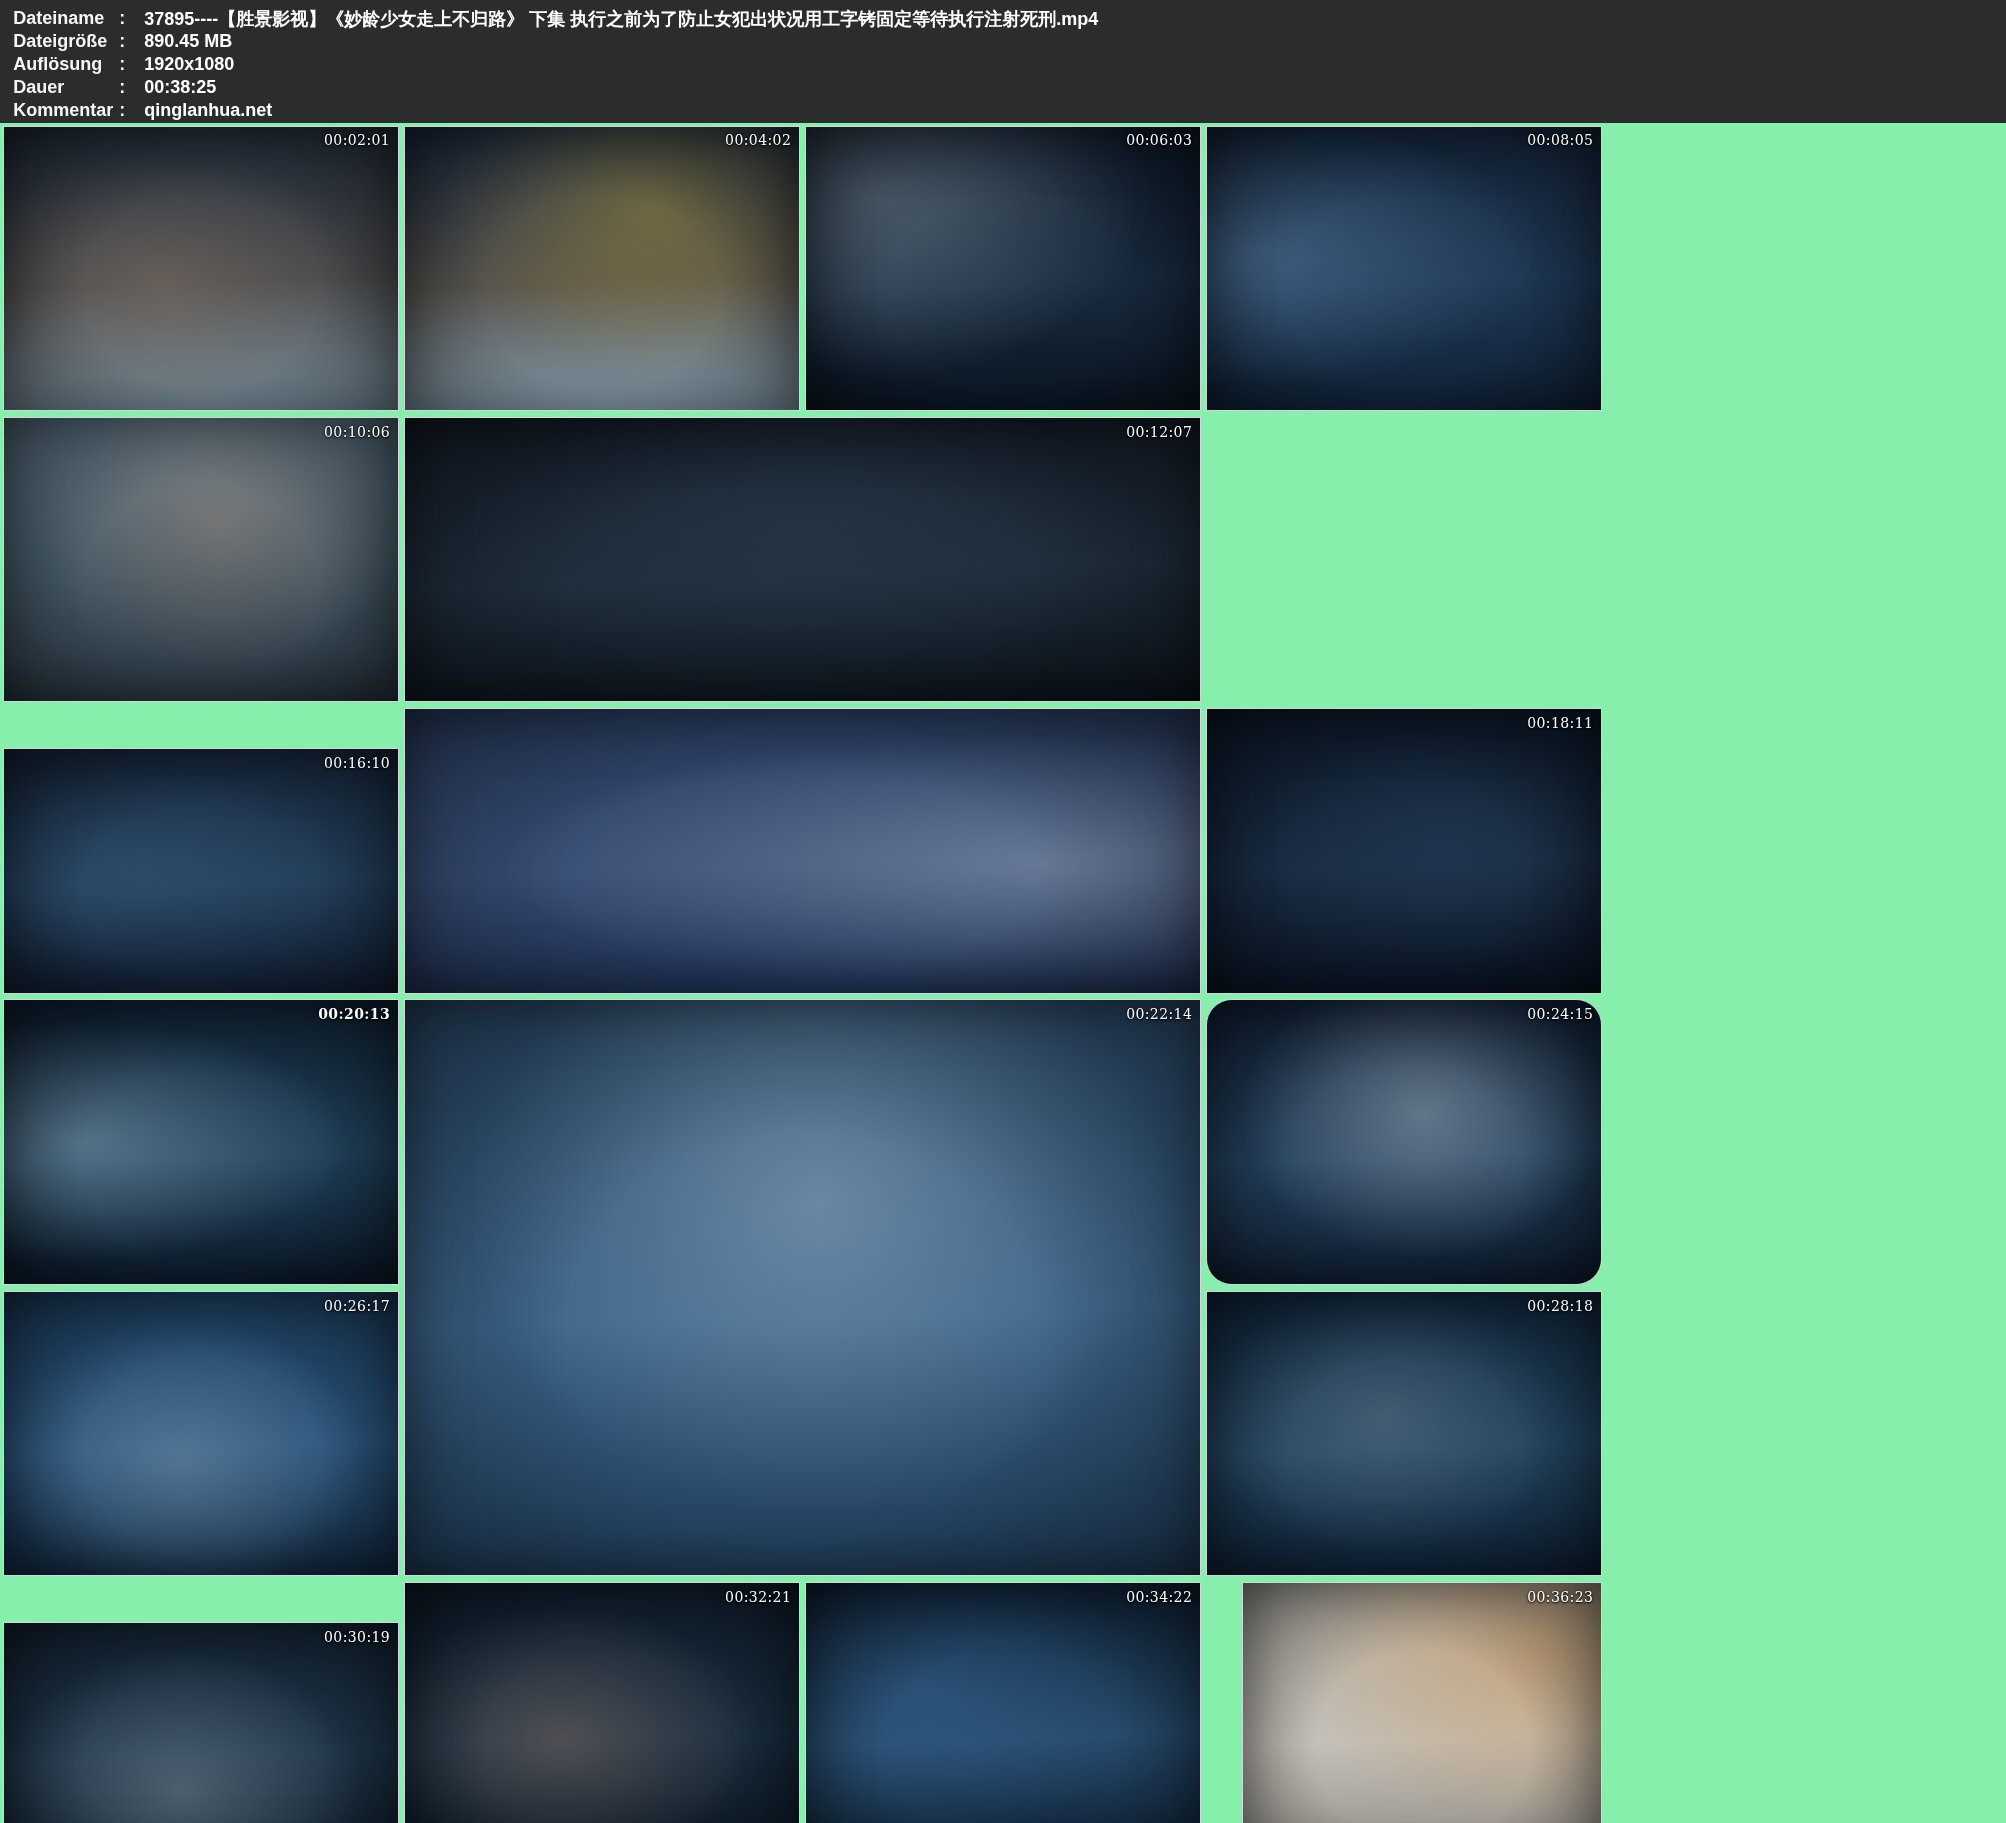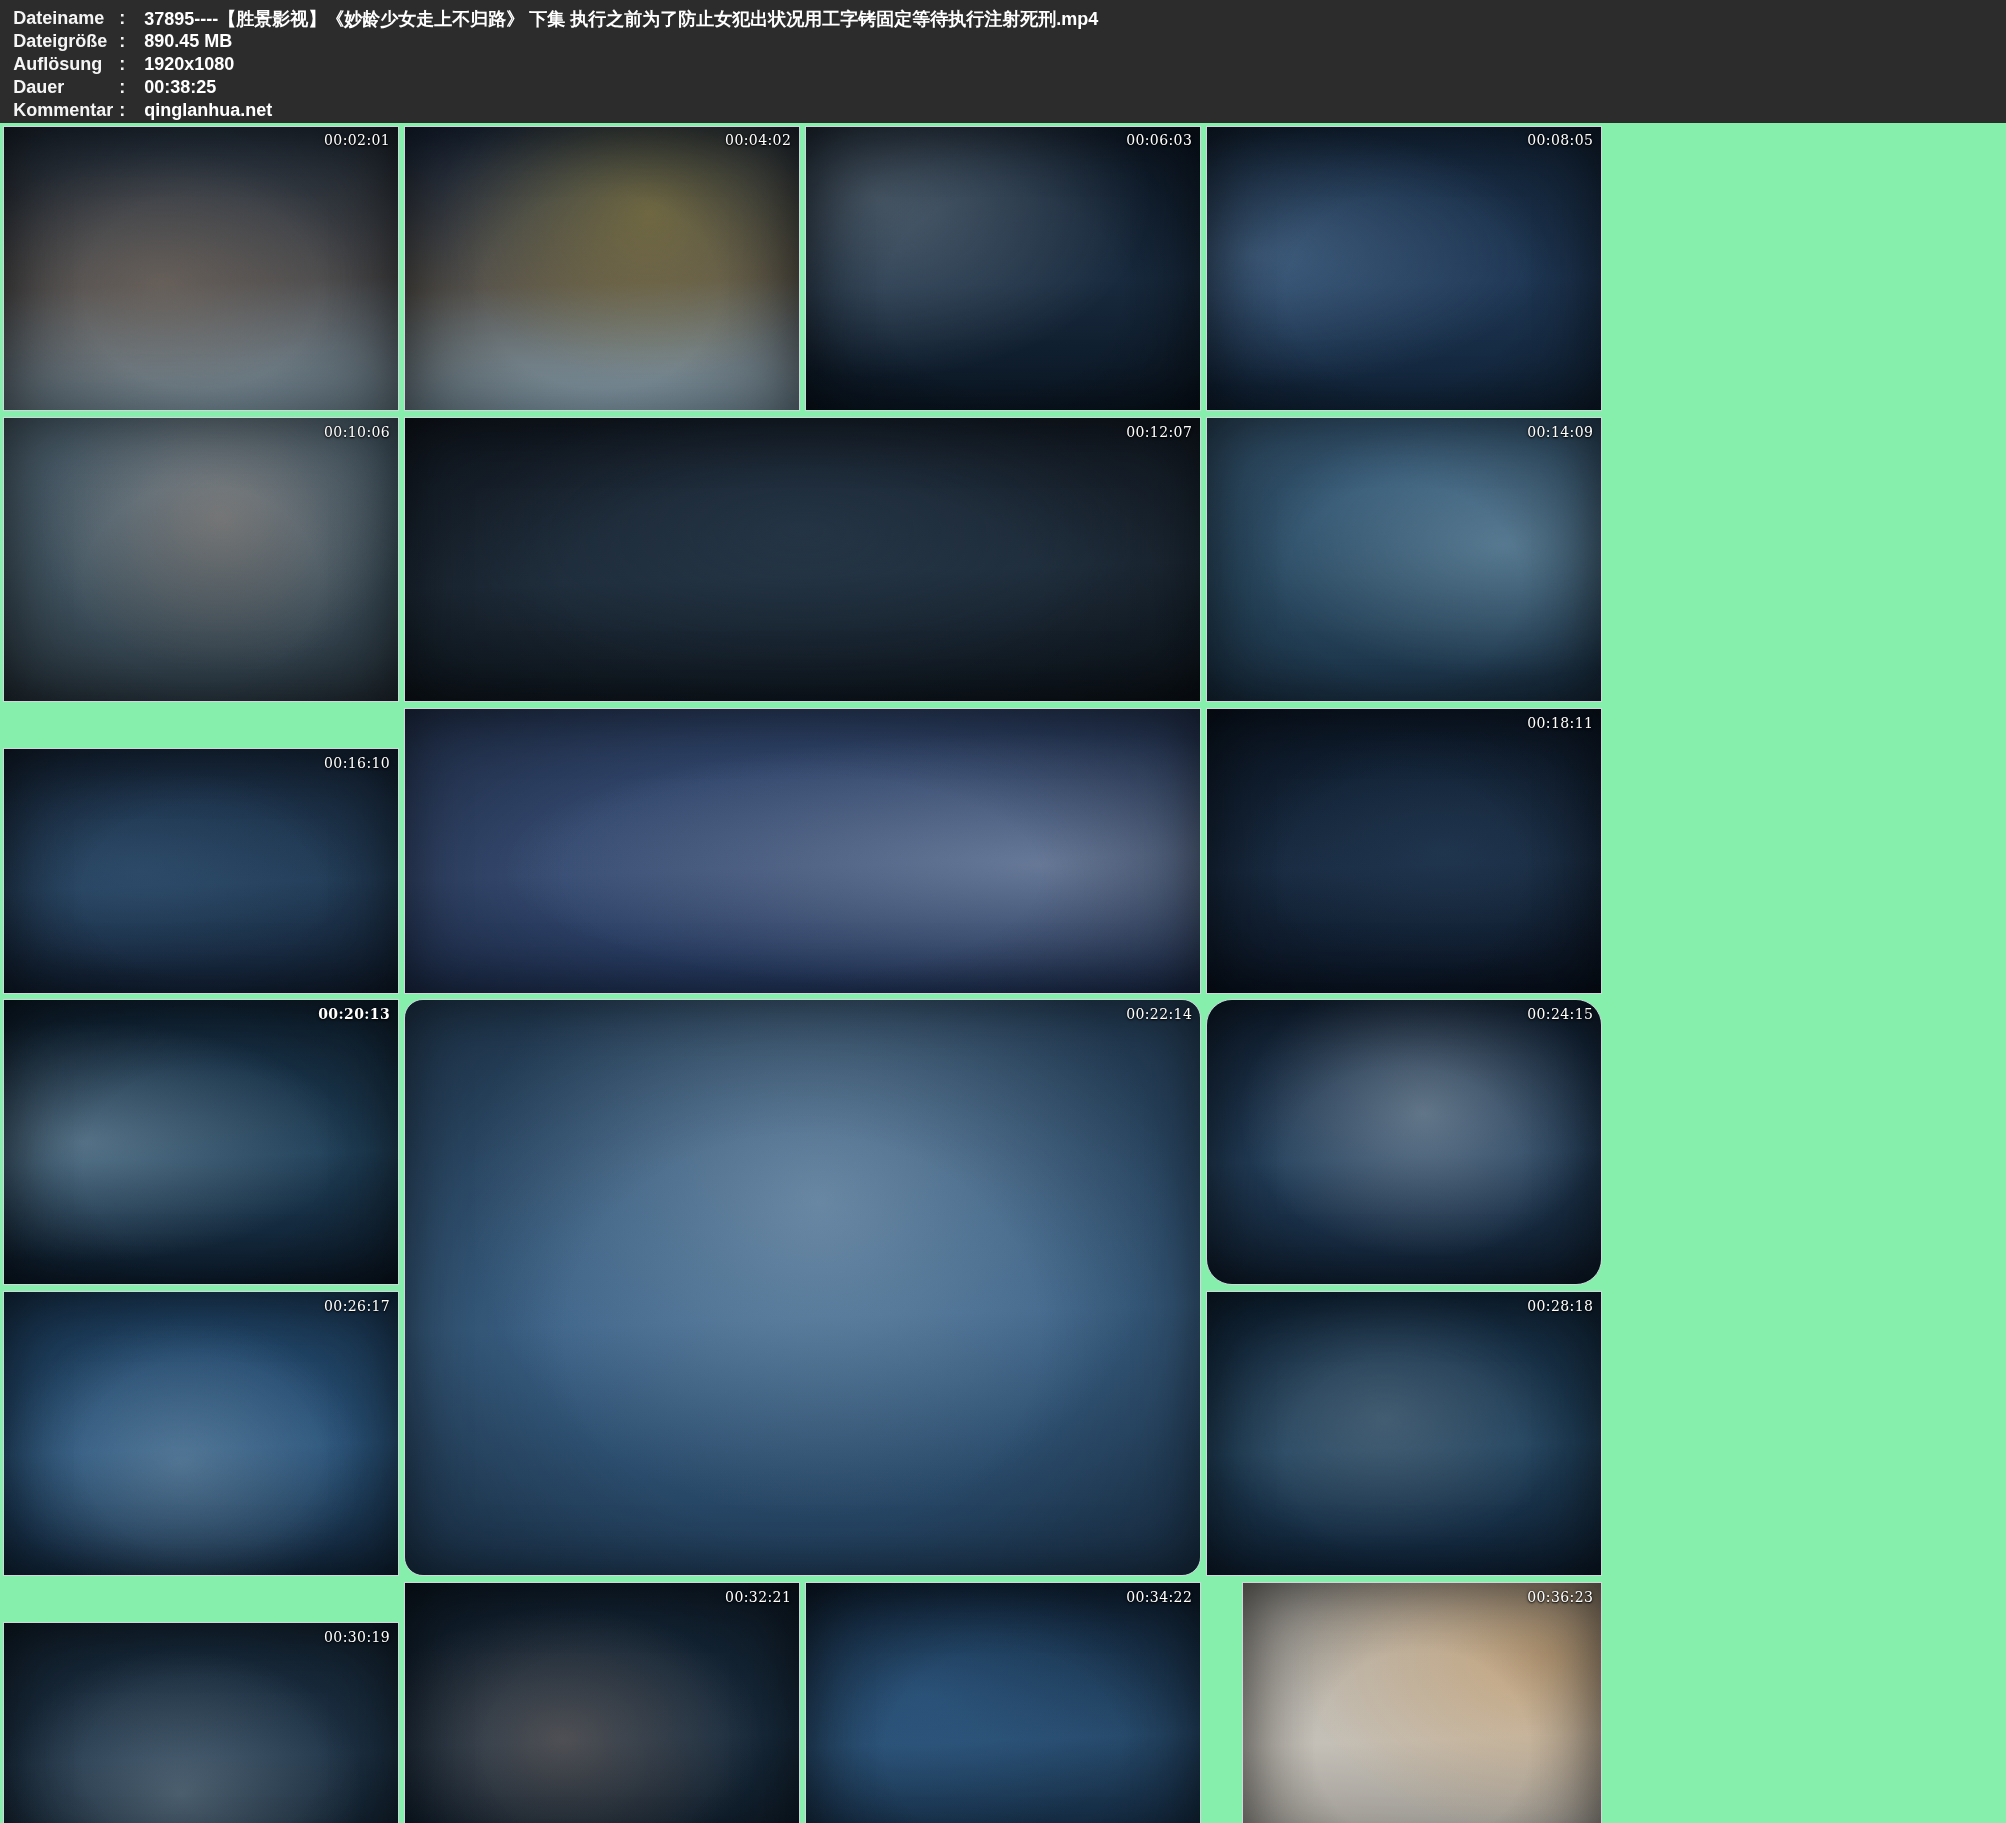--- a/index.html
+++ b/index.html
@@ -91,36 +91,33 @@
   </div>
     <div class="tile" style="grid-area: 1 / 4 / span 1 / span 1; background: radial-gradient(at 12% 45%, rgba(127, 169, 210, 0.35) 0%, rgba(0, 0, 0, 0) 60%), linear-gradient(178deg, rgb(21, 40, 62) 0%, rgb(30, 54, 83) 55%, rgb(16, 35, 56) 100%);">
     <span class="ts">00:08:05</span>
   </div>
     <div class="tile" style="grid-area: 2 / 1 / span 1 / span 1; background: radial-gradient(at 55% 35%, rgba(191, 154, 129, 0.35) 0%, rgba(0, 0, 0, 0) 60%), linear-gradient(178deg, rgb(96, 121, 138) 0%, rgb(66, 86, 99) 55%, rgb(40, 53, 63) 100%);">
     <span class="ts">00:10:06</span>
   </div>
     <div class="tile" style="grid-area: 2 / 2 / span 1 / span 2; background: radial-gradient(at 50% 40%, rgba(50, 73, 94, 0.35) 0%, rgba(0, 0, 0, 0) 60%), linear-gradient(178deg, rgb(22, 31, 43) 0%, rgb(30, 44, 58) 55%, rgb(13, 21, 29) 100%);">
     <span class="ts">00:12:07</span>
   </div>
-    <div class="tile" style="grid-area: 2 / 4 / span 1 / span 1; background: radial-gradient(at 75% 45%, rgba(165, 202, 222, 0.35) 0%, rgba(0, 0, 0, 0) 60%), linear-gradient(178deg, rgb(59, 96, 127) 0%, rgb(42, 74, 98) 55%, rgb(26, 49, 70) 100%);">
-    <span class="ts">00:14:09</span>
-  </div>
     <div class="tile" style="grid-area: 3 / 1 / span 1 / span 1; background: radial-gradient(at 35% 50%, rgba(64, 103, 140, 0.35) 0%, rgba(0, 0, 0, 0) 60%), linear-gradient(178deg, rgb(24, 42, 64) 0%, rgb(35, 61, 88) 55%, rgb(17, 31, 51) 100%); margin-top: 40px;">
     <span class="ts">00:16:10</span>
   </div>
     <div class="tile" style="grid-area: 3 / 2 / span 1 / span 2; background: radial-gradient(at 80% 55%, rgba(195, 207, 221, 0.35) 0%, rgba(0, 0, 0, 0) 60%), linear-gradient(178deg, rgb(44, 65, 102) 0%, rgb(54, 75, 114) 55%, rgb(29, 48, 84) 100%);">
     
   </div>
     <div class="tile" style="grid-area: 3 / 4 / span 1 / span 1; background: radial-gradient(at 60% 50%, rgba(46, 76, 105, 0.35) 0%, rgba(0, 0, 0, 0) 60%), linear-gradient(178deg, rgb(13, 26, 43) 0%, rgb(24, 42, 64) 55%, rgb(9, 19, 34) 100%);">
     <span class="ts">00:18:11</span>
   </div>
     <div class="tile" style="grid-area: 4 / 1 / span 1 / span 1; background: radial-gradient(at 20% 50%, rgba(185, 210, 226, 0.35) 0%, rgba(0, 0, 0, 0) 60%), linear-gradient(178deg, rgb(16, 35, 53) 0%, rgb(32, 64, 89) 55%, rgb(11, 25, 41) 100%); font-weight: bold;">
     <span class="ts">00:20:13</span>
   </div>
-    <div class="tile" style="grid-area: 4 / 2 / span 2 / span 2; background: radial-gradient(at 52% 35%, rgba(200, 220, 234, 0.35) 0%, rgba(0, 0, 0, 0) 60%), linear-gradient(178deg, rgb(44, 76, 108) 0%, rgb(58, 97, 134) 55%, rgb(30, 58, 86) 100%); border-radius: 19px;">
+    <div class="tile" style="grid-area: 4 / 2 / span 2 / span 2; background: radial-gradient(at 52% 35%, rgba(200, 220, 234, 0.35) 0%, rgba(0, 0, 0, 0) 60%), linear-gradient(178deg, rgb(44, 76, 108) 0%, rgb(58, 97, 134) 55%, rgb(30, 58, 86) 100%);">
     <span class="ts">00:22:14</span>
   </div>
     <div class="tile" style="grid-area: 4 / 4 / span 1 / span 1; background: radial-gradient(at 55% 40%, rgba(223, 232, 238, 0.35) 0%, rgba(0, 0, 0, 0) 60%), linear-gradient(178deg, rgb(19, 37, 59) 0%, rgb(35, 63, 91) 55%, rgb(14, 29, 47) 100%); border-radius: 26px;">
     <span class="ts">00:24:15</span>
   </div>
     <div class="tile" style="grid-area: 5 / 1 / span 1 / span 1; background: radial-gradient(at 45% 60%, rgba(157, 184, 201, 0.35) 0%, rgba(0, 0, 0, 0) 60%), linear-gradient(178deg, rgb(29, 64, 98) 0%, rgb(42, 84, 123) 55%, rgb(19, 42, 66) 100%);">
     <span class="ts">00:26:17</span>
   </div>
     <div class="tile" style="grid-area: 5 / 4 / span 1 / span 1; background: radial-gradient(at 45% 45%, rgba(132, 149, 161, 0.35) 0%, rgba(0, 0, 0, 0) 60%), linear-gradient(178deg, rgb(18, 42, 65) 0%, rgb(34, 67, 94) 55%, rgb(14, 32, 52) 100%); padding-left: 36px;">
     <span class="ts">00:28:18</span>

